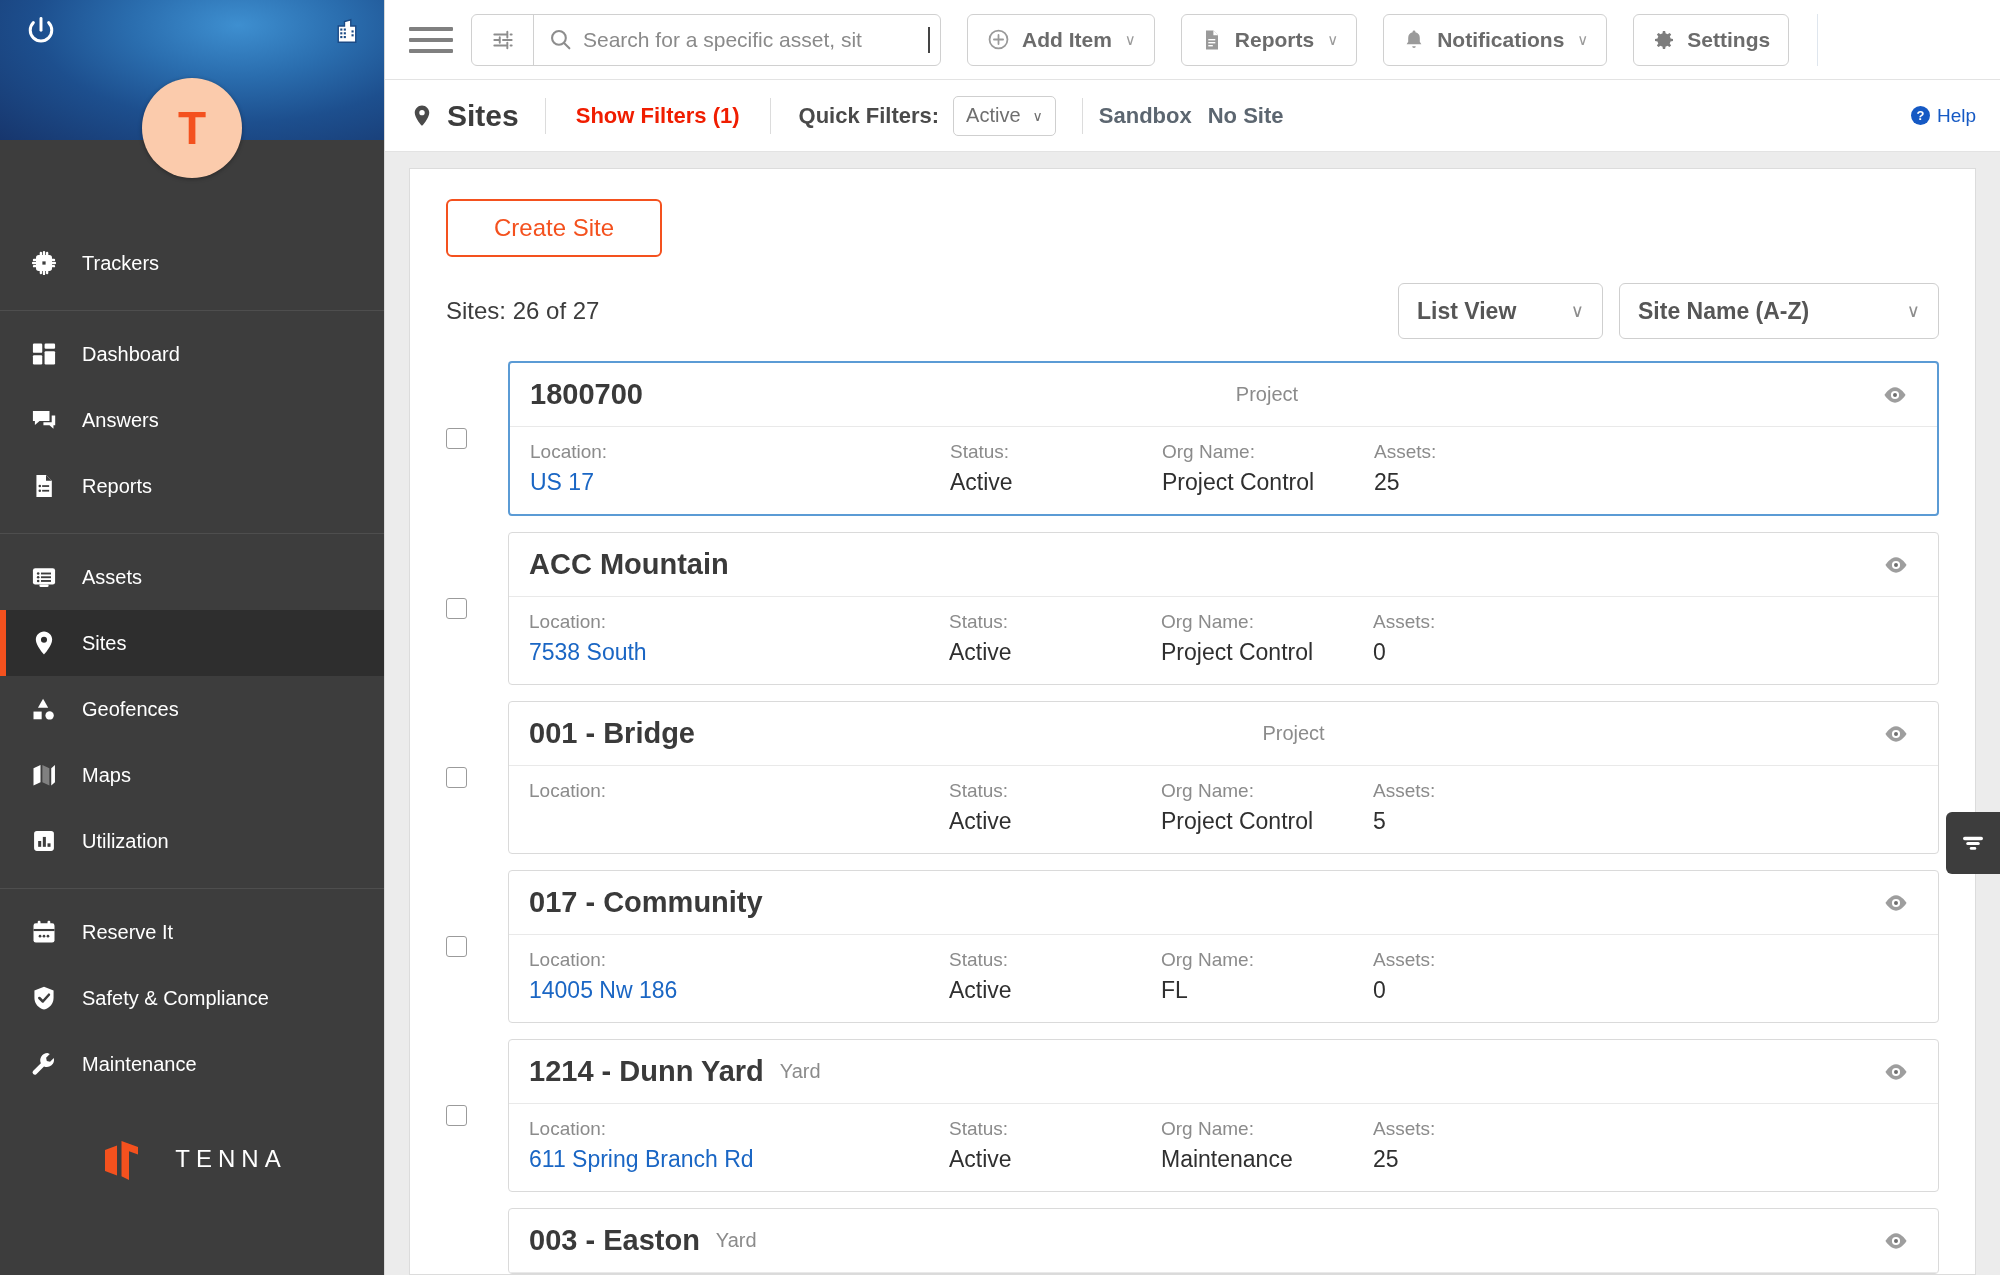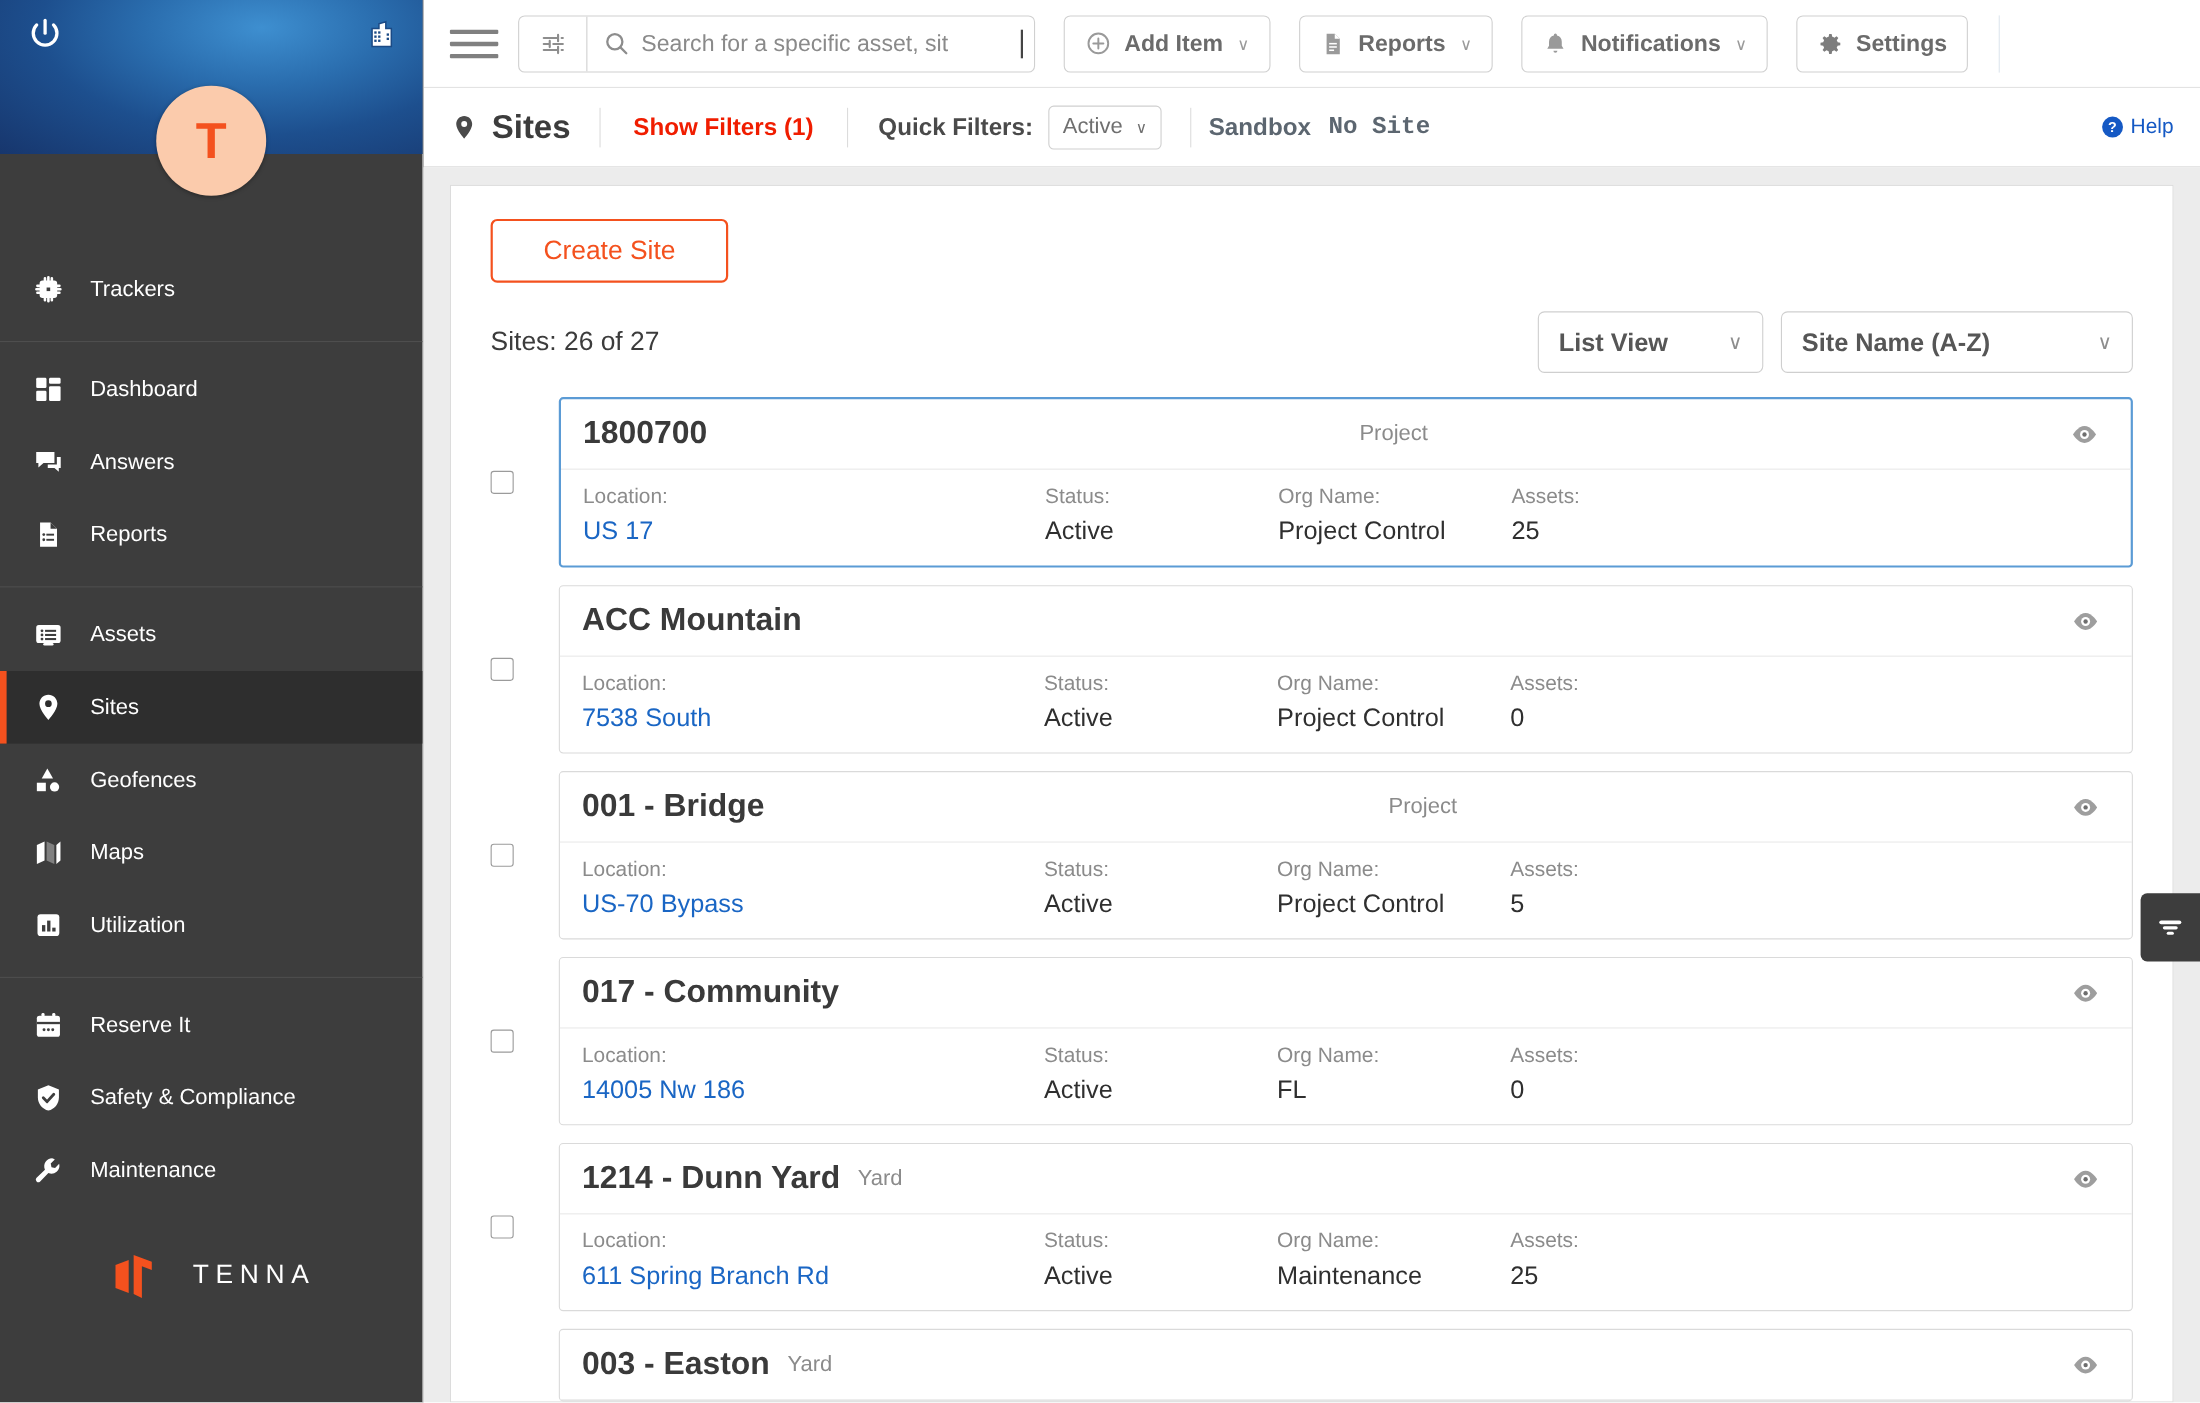--- a/index.html
+++ b/index.html
@@ -503,21 +503,21 @@
       <div class="ph-sep"></div>
       <div class="ph-showfilters">Show Filters (1)</div>
       <div class="ph-sep"></div>
       <div class="ph-qf-label">Quick Filters:</div>
       <div class="ph-select">
         <span>Active</span>
         <span style="font-size:14px;">∨</span>
       </div>
       <div class="ph-sep" style="margin-left:26px;"></div>
       <div class="ph-chip">Sandbox</div>
-      <div class="ph-chip" style="padding-left:0;font-family:Liberation Mono, monospace;">No Site</div>
+      <div class="ph-chip" style="padding-left:0;">No Site</div>
       <div class="ph-help">
         <span class="help-circle">?</span>
         <span>Help</span>
       </div>
     </div>
 
     <div class="content">
       <div class="panel">
 
         <div class="panel-top">
@@ -634,21 +634,20 @@
                   <svg width="28" height="28" viewBox="0 0 24 24">
                       <path d="M12 5.4c-5 0-9 6.6-9 6.6s4 6.6 9 6.6 9-6.6 9-6.6-4-6.6-9-6.6z" fill="#9e9e9e"></path>
                       <circle cx="12" cy="12" r="3.5" fill="#fff"></circle>
                       <circle cx="12" cy="12" r="1.7" fill="#6e6e6e"></circle>
                     </svg>
                 </span>
               </div>
               <div class="card-body">
                 <div class="field f-loc">
                   <div class="lbl">Location:</div>
-                  <div class="val link">US-70 Bypass</div>
                 </div>
                 <div class="field f-status">
                   <div class="lbl">Status:</div>
                   <div class="val">Active</div>
                 </div>
                 <div class="field f-org">
                   <div class="lbl">Org Name:</div>
                   <div class="val">Project Control</div>
                 </div>
                 <div class="field f-assets">

